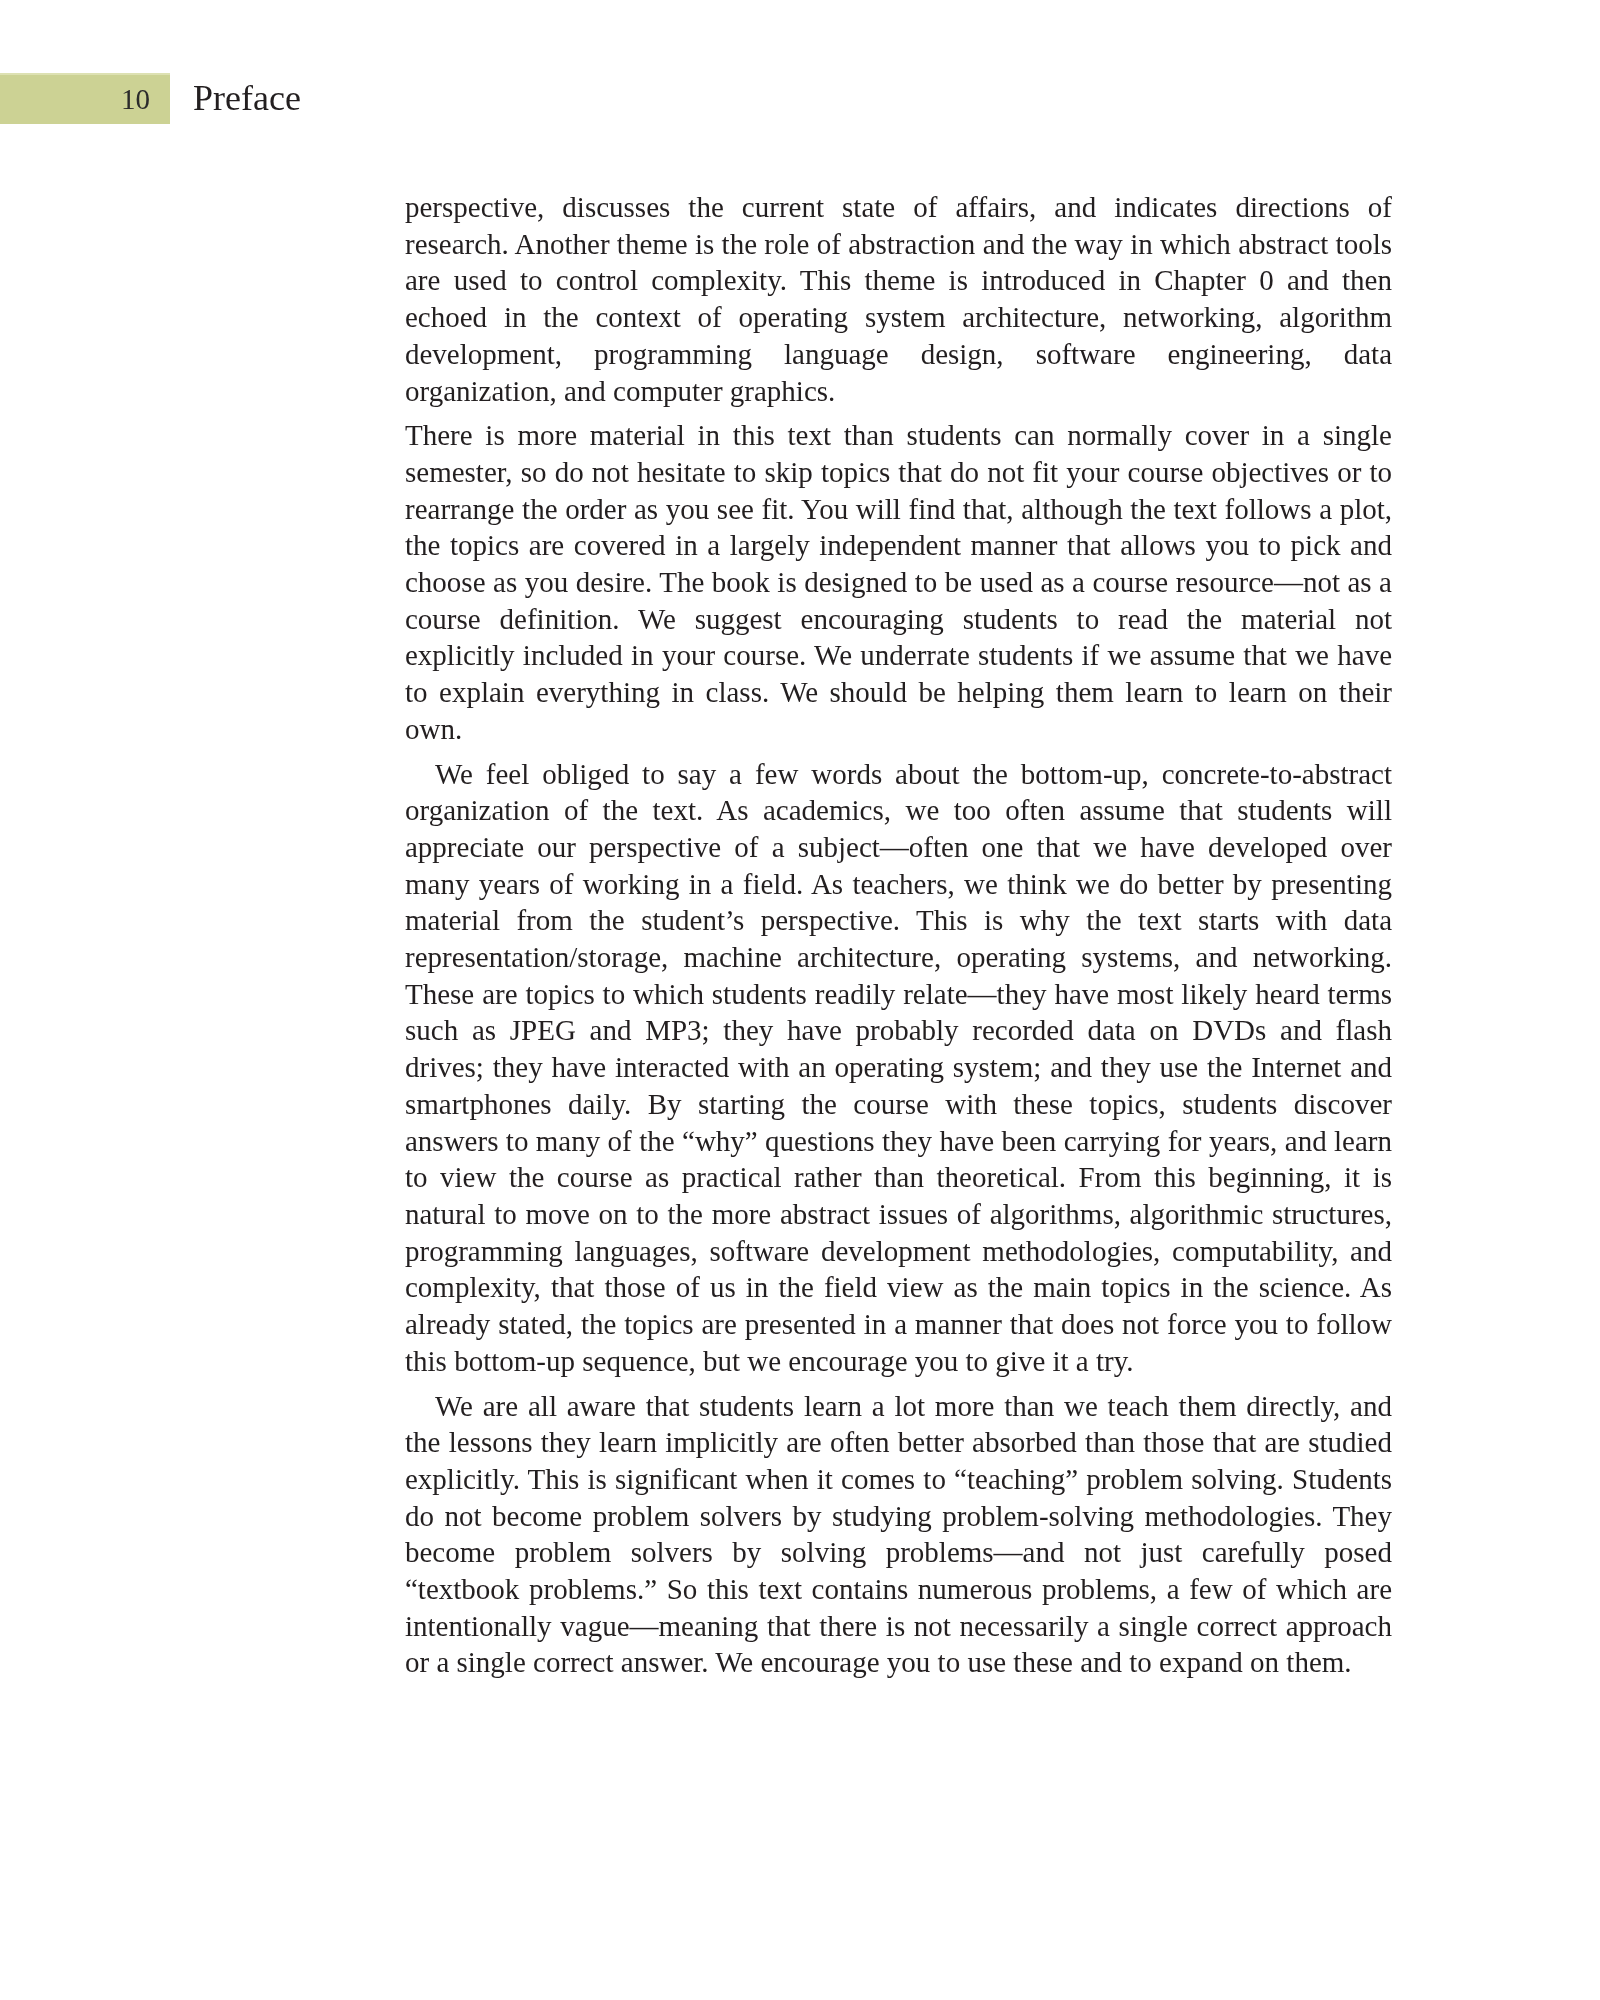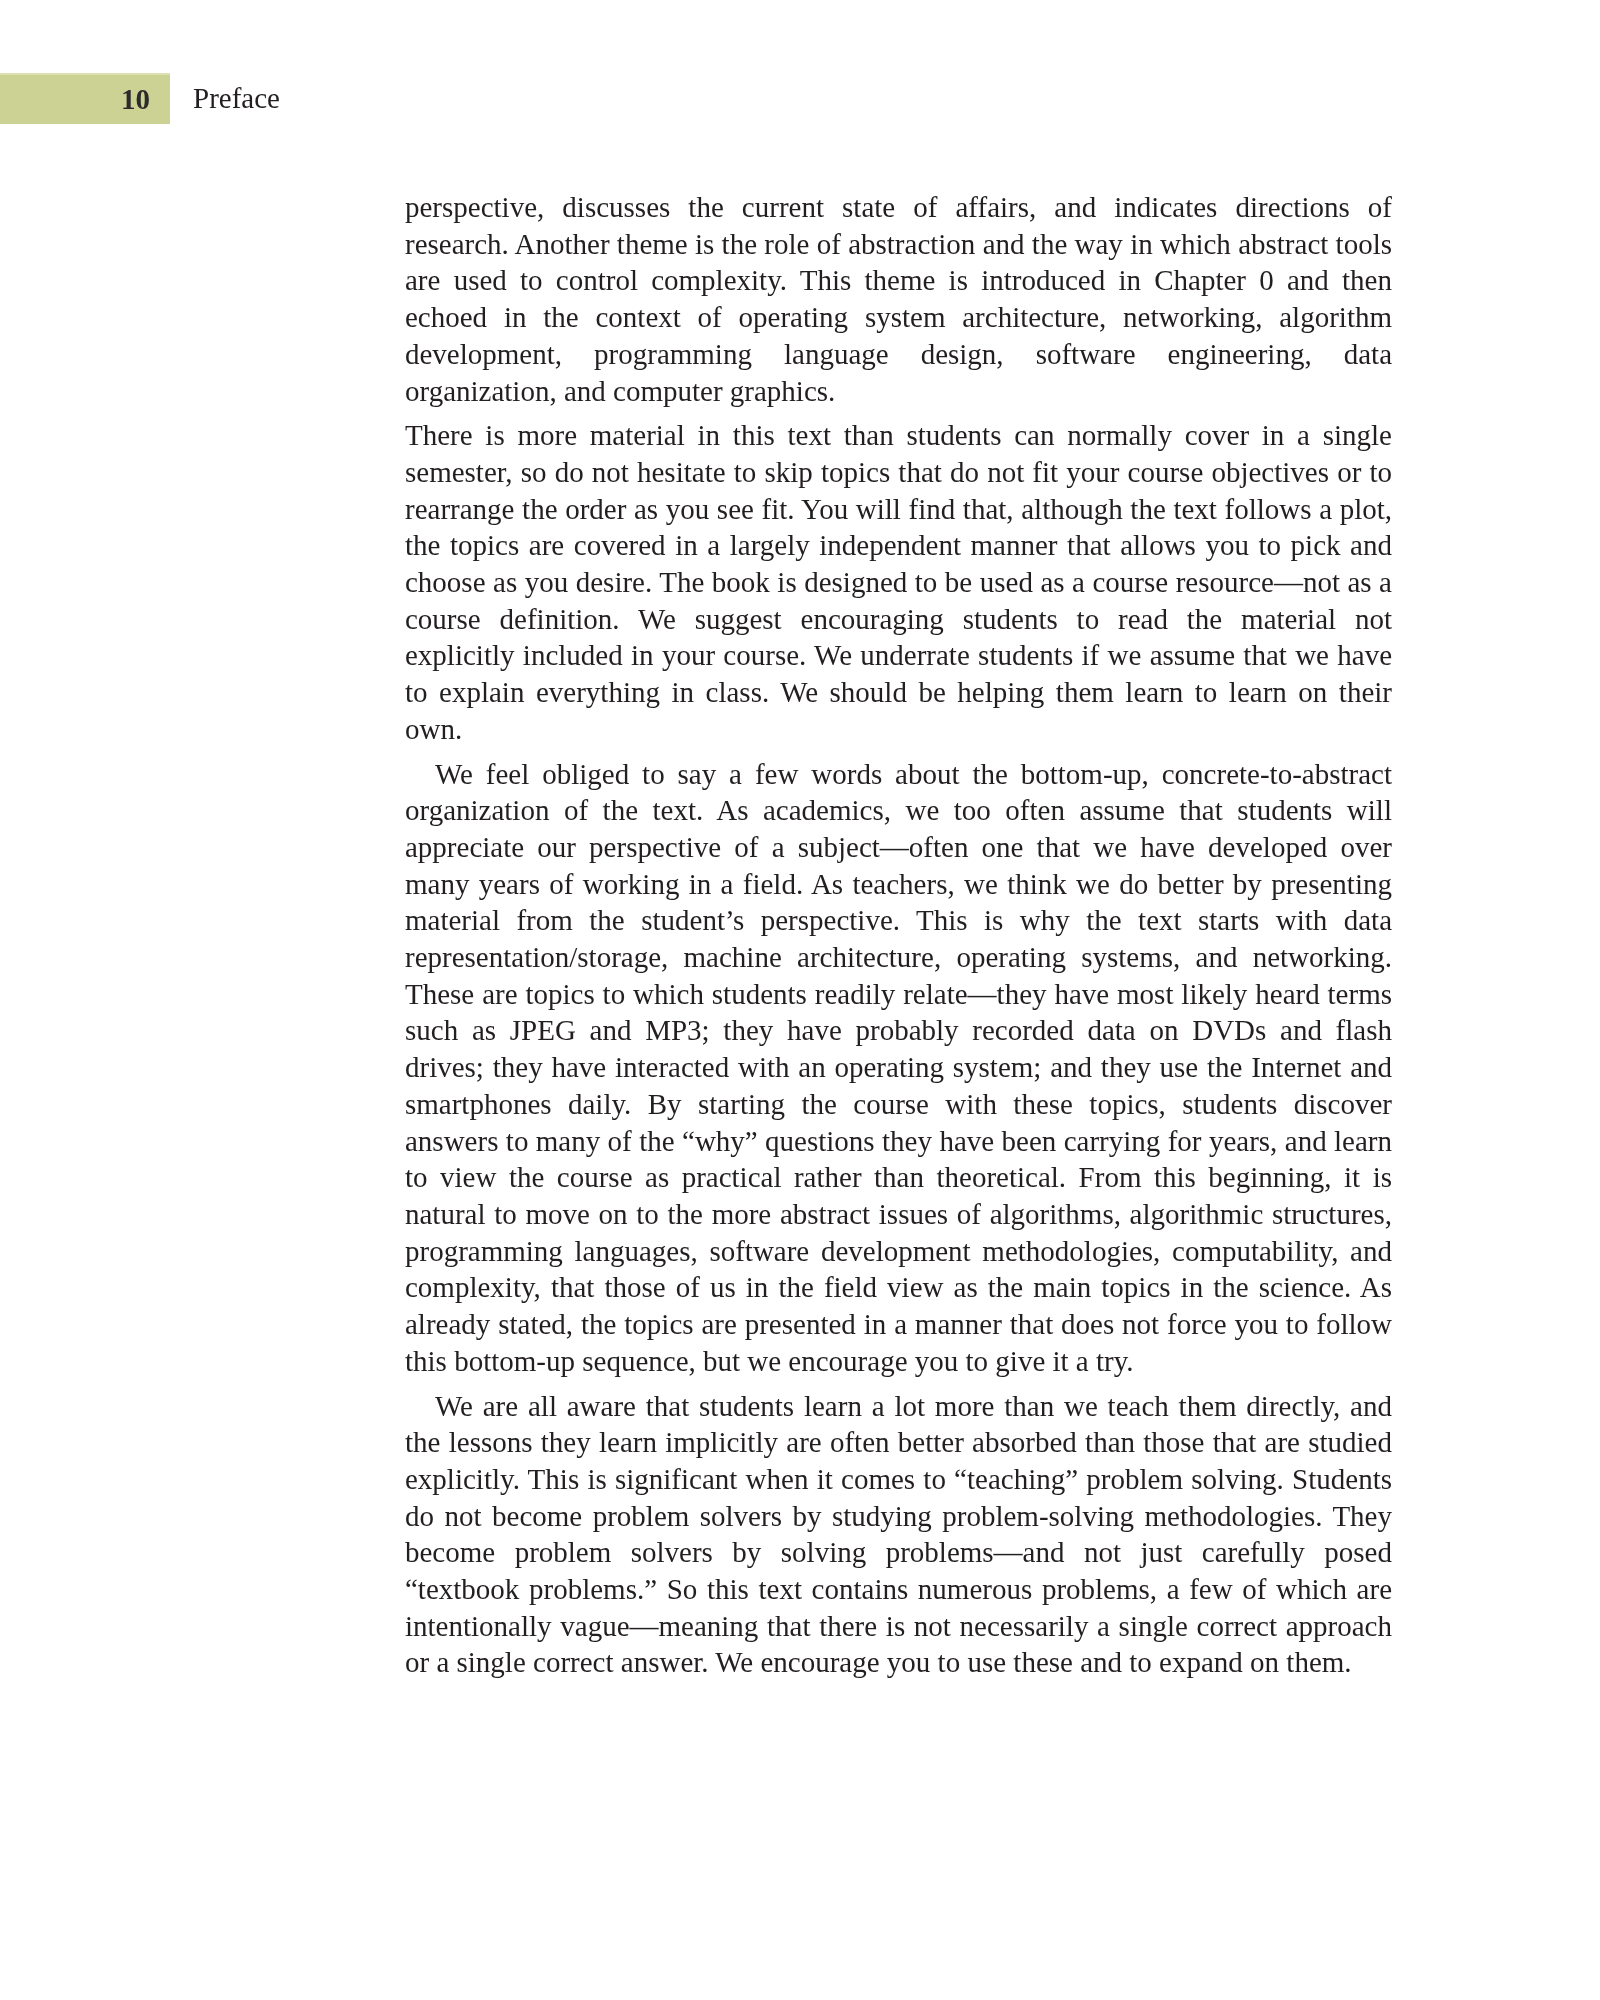--- a/index.html
+++ b/index.html
@@ -27,29 +27,28 @@
     box-sizing: border-box;
   }
   .page-number {
     position: absolute;
     right: 20px;
     top: 0;
     height: 49px;
     line-height: 49px;
     font-size: 29px;
     color: #2b2b2b;
-    font-weight: bold;
   }
   .running-title {
     position: absolute;
     left: 193px;
     top: 73px;
     height: 51px;
     line-height: 51px;
-    font-size: 29px;
+    font-size: 36px;
     color: var(--body-text, #231f20);
   }
   
   .content {
     position: absolute;
     left: 397px;
     top: 181px;
     width: 1003px;
     font-size: 29px;
     line-height: 36.7px;

